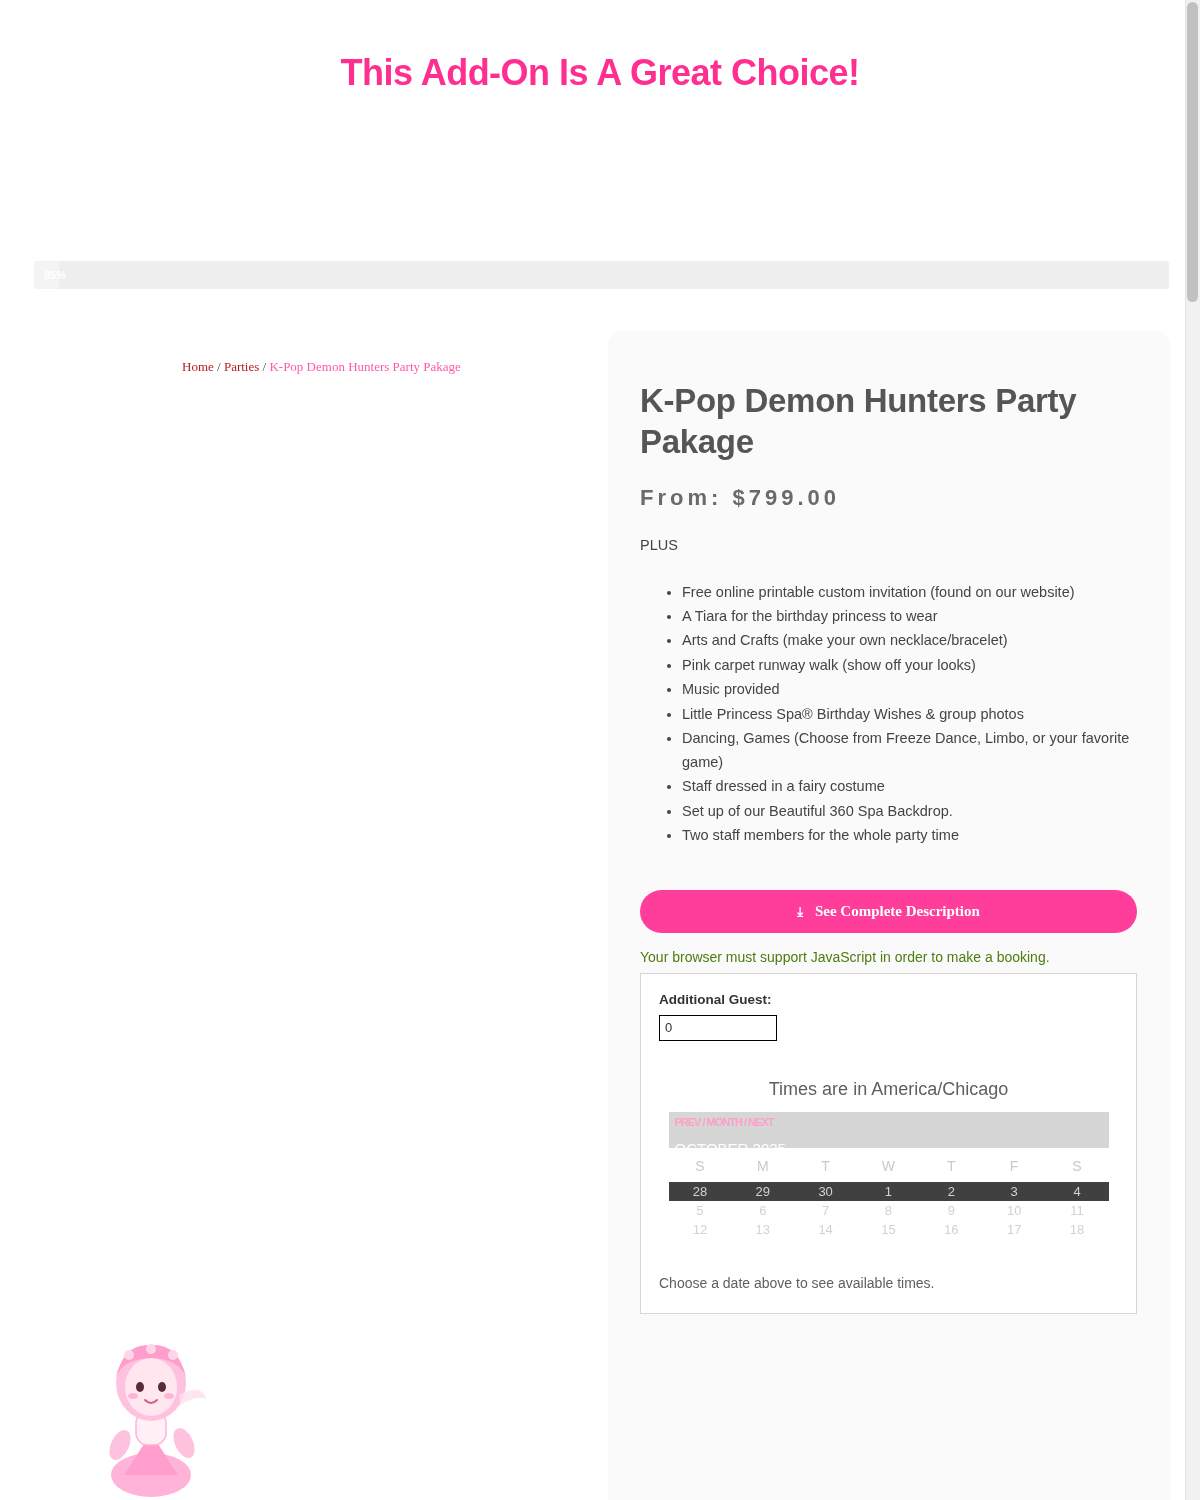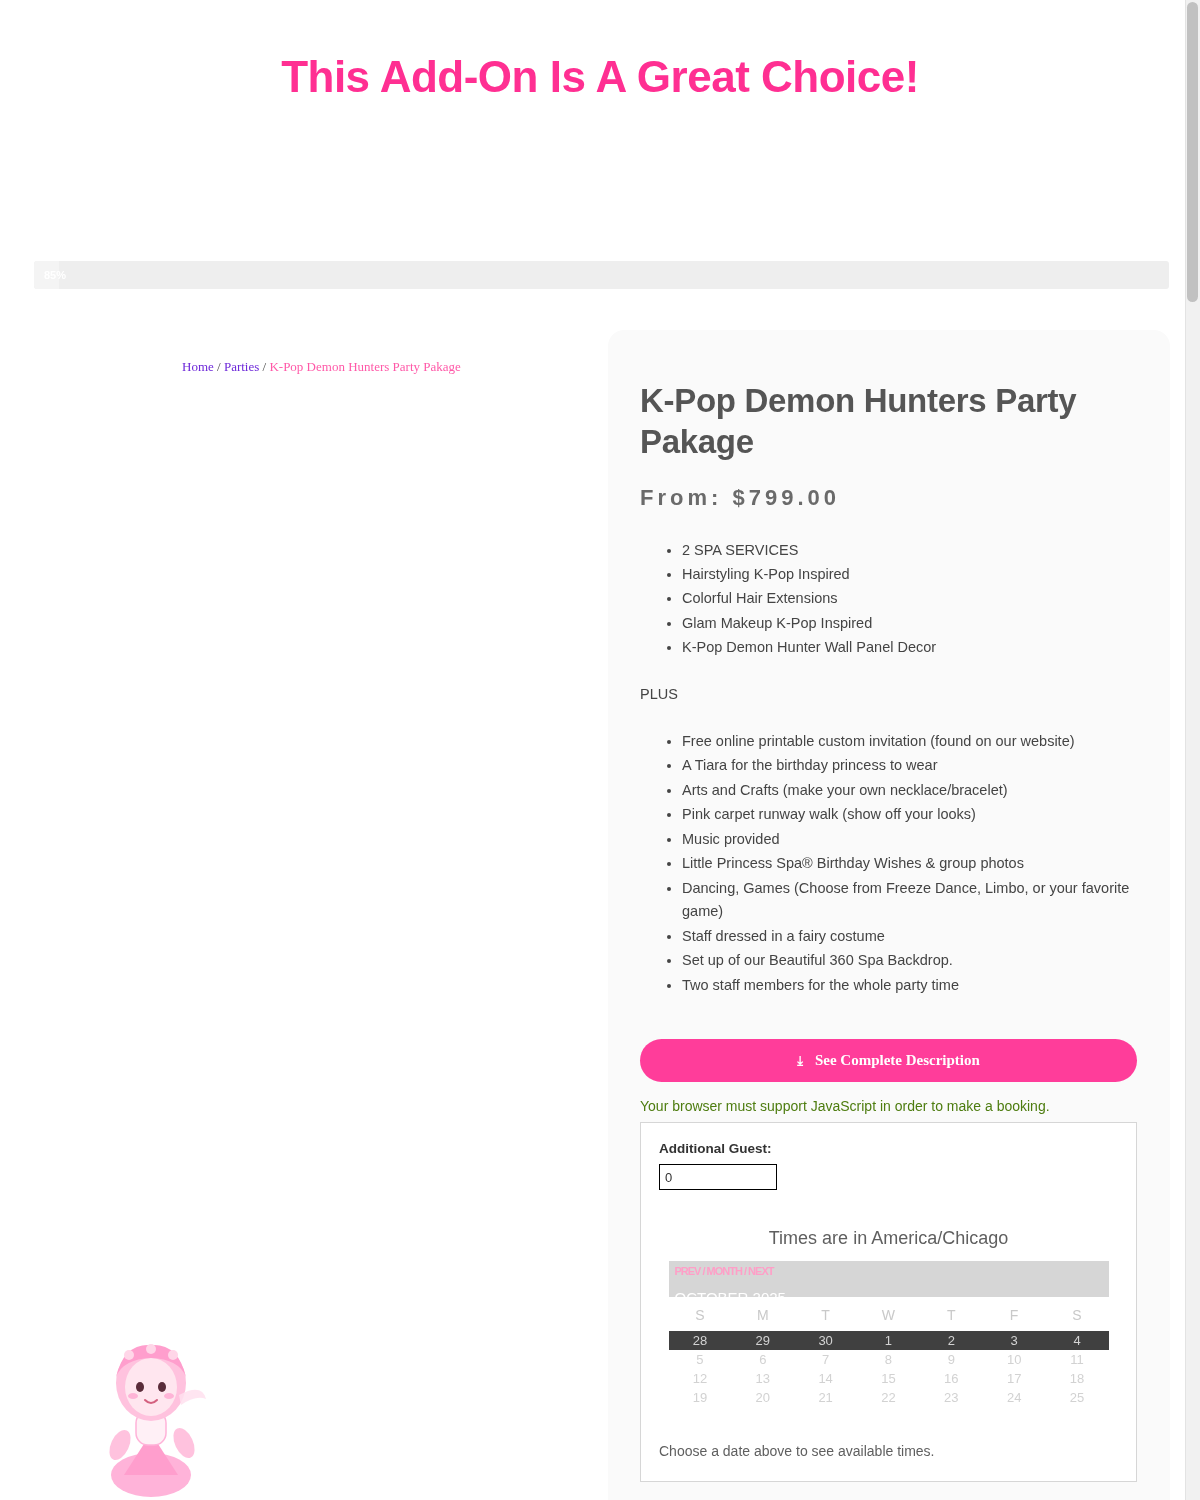--- a/index.html
+++ b/index.html
@@ -32,21 +32,21 @@
     width: 11px; height: 300px;
     background: #c1c1c1;
     border-radius: 6px;
   }
 
   .headline {
     margin: 0;
     padding-top: 52px;
     text-align: center;
     color: #ff2f92;
-    font-size: 44px;
+    font-size: 36px;
     font-weight: bold;
     letter-spacing: -0.5px;
     line-height: 1.15;
     font-family: "Liberation Sans", sans-serif;
   }
 
   .step-title {
     position: absolute;
     left: 34px; top: 220px;
     font-family: "Liberation Serif", serif;
@@ -75,21 +75,21 @@
     white-space: nowrap;
   }
 
   .breadcrumb {
     position: absolute;
     left: 182px; top: 359px;
     font-family: "Liberation Serif", serif;
     font-size: 13px;
     color: #4a4a4a;
   }
-  .breadcrumb a { color: #6d28d9; text-decoration: none; }
+  .breadcrumb a { color: #b91c1c; text-decoration: none; }
   .breadcrumb .sep { color: #4a4a4a; }
   .breadcrumb .current { color: #ff59a8; }
 
   .product-card {
     position: absolute;
     left: 608px; top: 330px;
     width: 562px;
     height: 1180px;
     background: #fafafa;
     border-top-left-radius: 16px;
@@ -259,27 +259,20 @@
     <span class="sep">/</span>
     <span class="current">K-Pop Demon Hunters Party Pakage</span>
   </div>
 
   <div class="product-card">
 
     <h2 class="product-title">K-Pop Demon Hunters Party Pakage</h2>
 
     <div class="price">From: $799.00</div>
 
-    <ul class="feature-list">
-      <li>2 SPA SERVICES</li>
-      <li>Hairstyling K-Pop Inspired</li>
-      <li>Colorful Hair Extensions</li>
-      <li>Glam Makeup K-Pop Inspired</li>
-      <li>K-Pop Demon Hunter Wall Panel Decor</li>
-    </ul>
 
     <div class="plus-label">PLUS</div>
 
     <ul class="feature-list">
       <li>Free online printable custom invitation (found on our website)</li>
       <li>A Tiara for the birthday princess to wear</li>
       <li>Arts and Crafts (make your own necklace/bracelet)</li>
       <li>Pink carpet runway walk (show off your looks)</li>
       <li>Music provided</li>
       <li>Little Princess Spa® Birthday Wishes &amp; group photos</li>
@@ -340,29 +333,20 @@
             </tr>
             <tr>
               <td>12</td>
               <td>13</td>
               <td>14</td>
               <td>15</td>
               <td>16</td>
               <td>17</td>
               <td>18</td>
             </tr>
-            <tr>
-              <td>19</td>
-              <td>20</td>
-              <td>21</td>
-              <td>22</td>
-              <td>23</td>
-              <td>24</td>
-              <td>25</td>
-            </tr>
           </tbody>
         </table>
       </div>
 
       <div class="choose-note">Choose a date above to see available times.</div>
     </div>
 
   </div>
 
   <svg class="mascot" viewBox="0 0 135 175">

